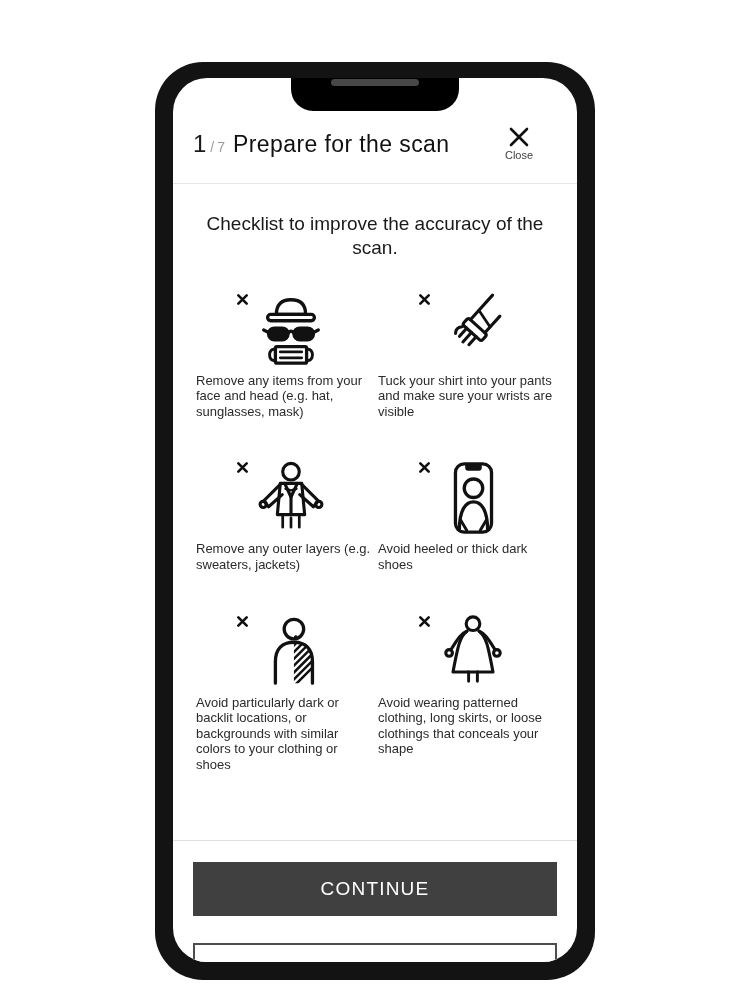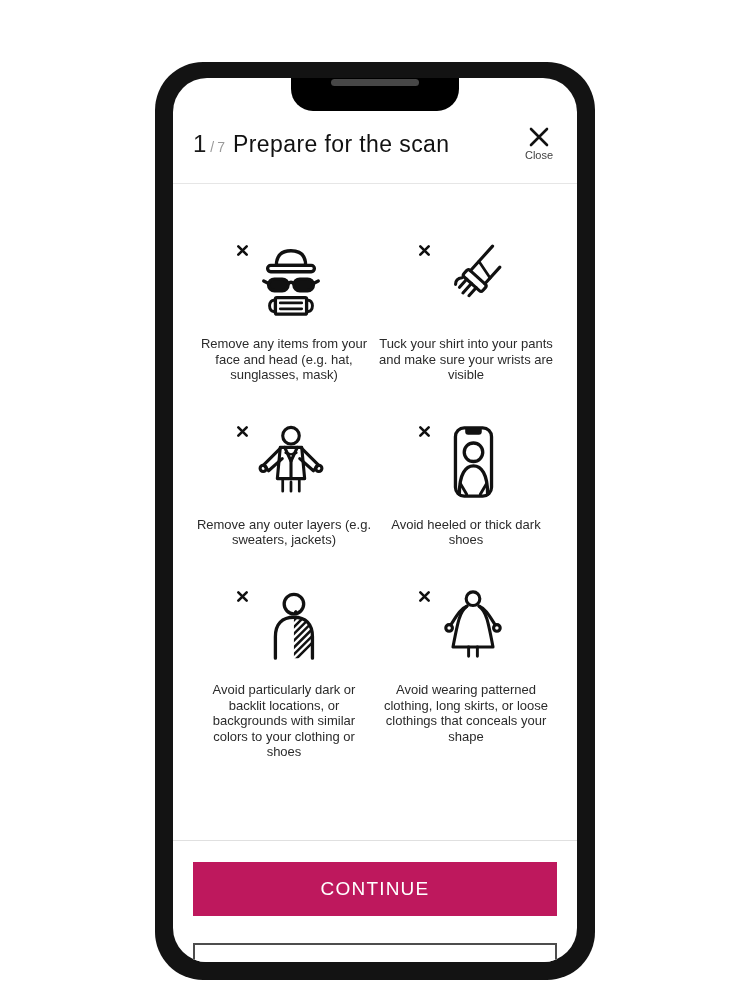--- a/index.html
+++ b/index.html
@@ -16,39 +16,39 @@
   .speaker { position:absolute; top:1px; left:50%; transform:translateX(-50%);
              width:88px; height:7px; background:#474747; border-radius:4px; }
 
   
   .header { position:relative; height:106px; border-bottom:1px solid #e6e6e6; }
   .header-inner { display:flex; align-items:baseline; padding:0 20px; padding-top:52px; }
   .step-current { font-size:24px; color:#1a1a1a; }
   .step-sep { font-size:14px; color:#9a9a9a; margin-left:4px; }
   .step-total { font-size:14px; color:#9a9a9a; margin-left:3px; }
   .title { font-size:23px; color:#111111; margin-left:8px; letter-spacing:0.4px; white-space:nowrap; }
-  .close-btn { position:absolute; right:12px; top:48px; width:52px; text-align:center; cursor:pointer; }
+  .close-btn { position:absolute; right:32px; top:48px; width:52px; text-align:center; cursor:pointer; }
   .close-btn svg { display:block; margin:0 auto; }
   .close-label { display:block; font-size:11px; color:#3f3f3f; margin-top:1px; }
 
   
   .content { height:656px; padding-top:28px; overflow:hidden; }
   .subtitle { font-size:19px; line-height:1.28; color:#1a1a1a; text-align:center;
               max-width:348px; margin:0 auto; }
   .grid { width:364px; margin:30px auto 0; display:grid; grid-template-columns:182px 182px; row-gap:40px; }
   .cell { display:flex; flex-direction:column; align-items:center; }
   .icon-box { position:relative; width:104px; height:82px; display:flex; justify-content:center; }
   .icon-box .main-icon { display:block; margin-left:14px; }
   .xmark { position:absolute; left:4px; top:2px; }
-  .caption { margin-top:12px; font-size:13px; line-height:1.2; color:#2b2b2b;
-             text-align:center; max-width:176px; }
+  .caption { font-size:13px; line-height:1.2; color:#2b2b2b;
+             max-width:176px; }
 
   
   .footer { border-top:1px solid #e0e0e0; }
-  .continue-btn { margin:21px 20px 0; height:54px; background:#be185d; color:#ffffff;
+  .continue-btn { margin:21px 20px 0; height:54px; background:#404040; color:#ffffff;
                   display:flex; align-items:center; justify-content:center;
                   font-size:19px; letter-spacing:1.2px; cursor:pointer; border:none; width:364px; }
   .secondary-btn { margin:27px 20px 0; height:54px; background:#ffffff;
                    border:2px solid #4d4d4d; width:364px; cursor:pointer; }
 
   svg { stroke-linecap:round; stroke-linejoin:round; }
 </style>
 </head>
 <body>
 
@@ -69,20 +69,21 @@
         </div>
         <div class="close-btn">
           <svg width="22" height="22" viewBox="0 0 22 22" fill="none" stroke="#111" stroke-width="2.6">
             <path d="M3,3 L19,19 M19,3 L3,19"></path>
           </svg>
           <span class="close-label">Close</span>
         </div>
       </div>
 
       <div class="content">
+        <div class="subtitle">Checklist to improve the accuracy of the scan.</div>
 
         <div class="grid">
 
           <div class="cell">
             <div class="icon-box">
               <svg class="xmark" width="13" height="13" viewBox="0 0 14 14" fill="none" stroke="#111" stroke-width="2.8">
                 <path d="M2.5,2.5 L11.5,11.5 M11.5,2.5 L2.5,11.5"></path>
               </svg>
               <svg class="main-icon" width="78" height="78" viewBox="0 0 80 80" fill="none" stroke="#111" stroke-width="3.4">
                 <path d="M25,24 c0,-10 5,-15 15,-15 c10,0 15,5 15,15 z"></path>

